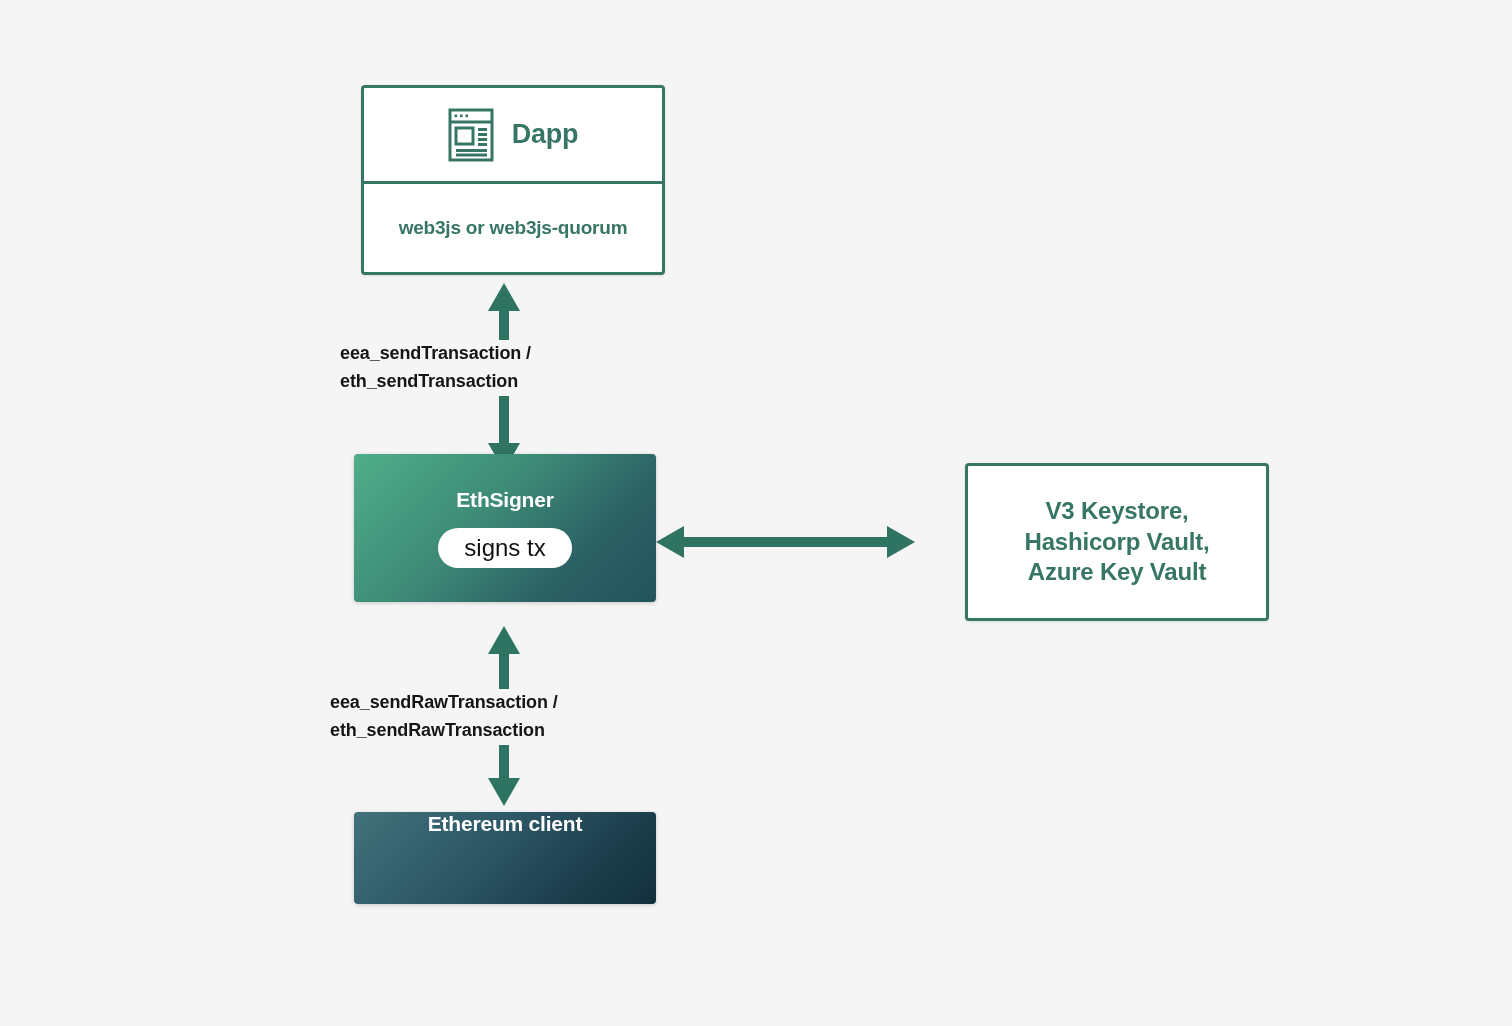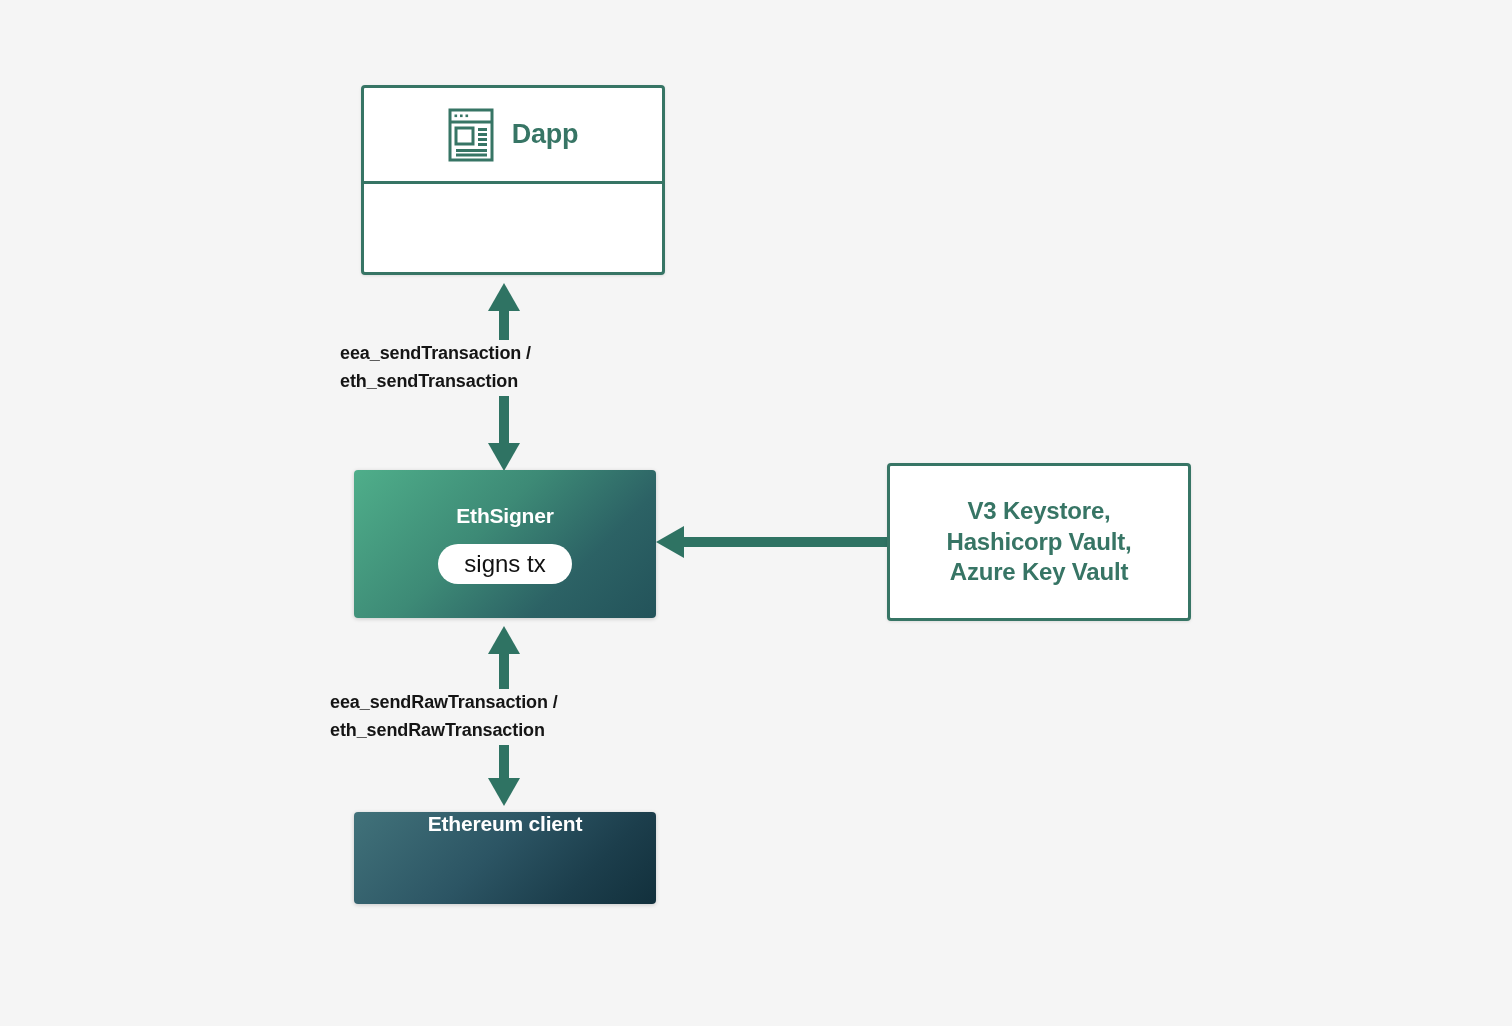--- a/index.html
+++ b/index.html
@@ -76,21 +76,21 @@
   }
   .dapp-icon {
     width: 46px;
     height: 54px;
     display: block;
   }
 
   
   #ethsigner {
     left: 354px;
-    top: 470px;
+    top: 454px;
     width: 302px;
     height: 148px;
     background: linear-gradient(135deg, #4fae8a 0%, #3d8a76 42%, #2c6265 72%, #23535a 100%);
     box-shadow: 0 1px 4px rgba(0,0,0,0.18);
     display: flex;
     flex-direction: column;
     align-items: center;
     justify-content: center;
     gap: 16px;
   }
@@ -123,21 +123,21 @@
   }
   #eth-client-label {
     color: #ffffff;
     font-size: 21px;
     font-weight: bold;
     letter-spacing: -0.2px;
   }
 
   
   #vault-box {
-    left: 887px;
+    left: 965px;
     top: 463px;
     width: 304px;
     height: 158px;
     display: flex;
     align-items: center;
     justify-content: center;
     text-align: center;
   }
   #vault-label {
     color: #377565;
@@ -198,20 +198,23 @@
           <line x1="30" y1="21.5" x2="39" y2="21.5" stroke="#377565" stroke-width="3"></line>
           <line x1="30" y1="26.5" x2="39" y2="26.5" stroke="#377565" stroke-width="3"></line>
           <line x1="30" y1="31.5" x2="39" y2="31.5" stroke="#377565" stroke-width="3"></line>
           <line x1="30" y1="36.5" x2="39" y2="36.5" stroke="#377565" stroke-width="3"></line>
           <line x1="8" y1="42.5" x2="39" y2="42.5" stroke="#377565" stroke-width="3"></line>
           <line x1="8" y1="47" x2="39" y2="47" stroke="#377565" stroke-width="3"></line>
         </svg>
       </span>
       <span id="dapp-title">Dapp</span>
     </div>
+    <div id="dapp-sub">
+      <span id="dapp-sub-label">web3js or web3js-quorum</span>
+    </div>
   </div>
 
   <svg id="arrow-dapp-ethsigner" class="arrow-svg" width="104" height="188" viewBox="0 0 104 188">
 
     <polygon points="52,0 68,28 36,28" fill="#2f7363"></polygon>
     <rect x="47" y="26" width="10" height="48" fill="#2f7363"></rect>
 
     <rect x="47" y="112" width="10" height="48" fill="#2f7363"></rect>
     <polygon points="52,188 68,160 36,160" fill="#2f7363"></polygon>
   </svg>

